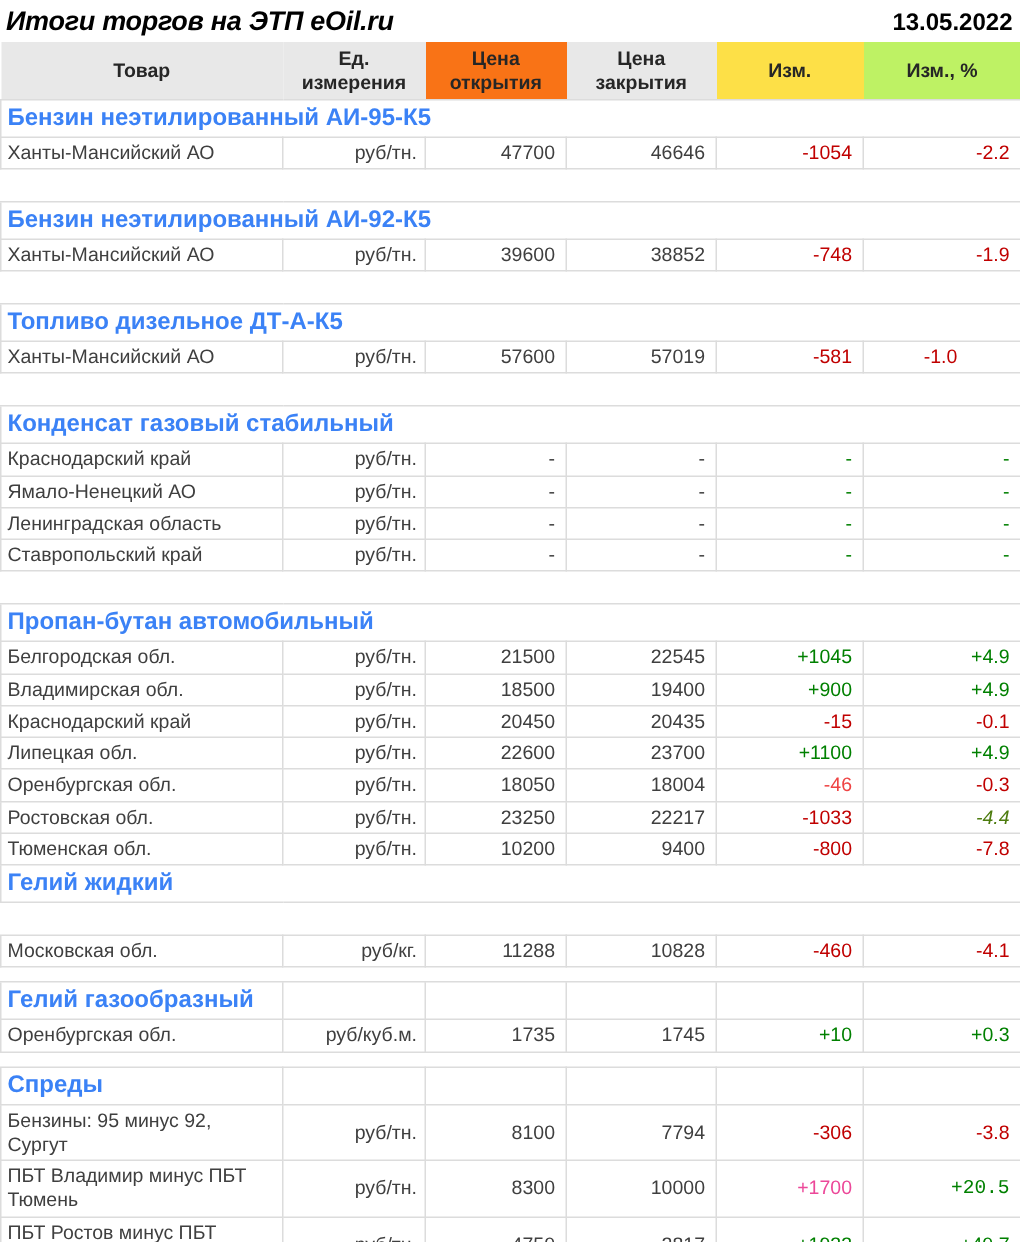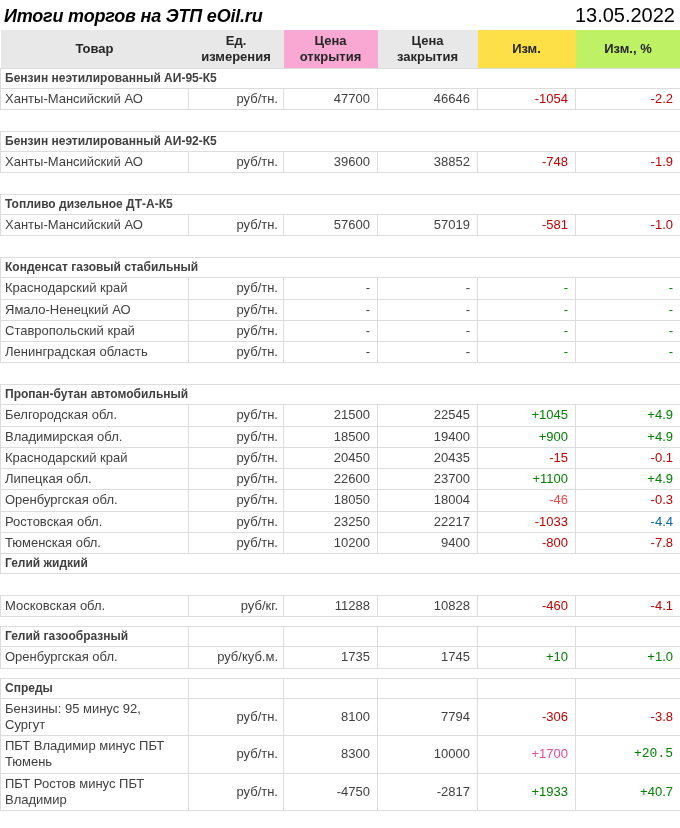--- a/index.html
+++ b/index.html
@@ -9,21 +9,21 @@
     background:#ffffff;
     font-family:"Liberation Sans", sans-serif;
     display:flex; flex-direction:column;
     overflow:hidden;
   }
   .titlebar {
     display:flex; justify-content:space-between; align-items:flex-end;
     padding:4px 5px 3px 4px;
   }
   .page-title { font-size:18px; font-weight:bold; color:#000; letter-spacing:-0.2px;font-style:italic; }
-  .report-date { font-size:20px; font-weight:normal; color:#000; }
+  .report-date { font-size:16px; font-weight:bold; color:#000; }
 
   table.report {
     width:680px; border-collapse:collapse; table-layout:fixed;
   }
   thead th {
     background:#e8e8e8;
     font-size:13px; font-weight:bold; color:#262626;
     text-align:center; vertical-align:middle;
     height:38px; padding:2px 4px;
     border:none;
@@ -36,21 +36,21 @@
     height:20px;
     vertical-align:middle;
     line-height:1.25;
     overflow:hidden;
   }
   td.product { text-align:left; padding-left:4px; }
   td.unit    { text-align:right; }
   td.num     { text-align:right; padding-right:7px; }
 
   tr.section-title-row td {
-    font-size:12px; font-weight:bold; color:#404040;
+    font-size:16px; font-weight:bold; color:#3b82f6;
     text-align:left; padding-left:4px;
     background:#fff;
     height:20px;
   }
   tr.spacer td, tr.gap td {
     border-left:none; border-right:none;
     background:#fff;
     padding:0;
   }
   tr.spacer.normal td { height:22px; }
@@ -72,21 +72,21 @@
         <col style="width: 95px;">
         <col style="width: 94px;">
         <col style="width: 100px;">
         <col style="width: 98px;">
         <col style="width: 105px;">
       </colgroup>
       <thead>
         <tr>
           <th style="background: rgb(232, 232, 232);">Товар</th>
           <th style="background: rgb(232, 232, 232);">Ед. измерения</th>
-          <th style="background: #f9a8d4;">Цена открытия</th>
+          <th style="background: #f97316;">Цена открытия</th>
           <th style="background: rgb(232, 232, 232);">Цена закрытия</th>
           <th style="background: #fde047;">Изм.</th>
           <th style="background: #bef264;">Изм., %</th>
         </tr>
       </thead>
       <tbody>
         <tr class="section-title-row">
           <td colspan="6">Бензин неэтилированный АИ-95-К5</td>
         </tr>
         <tr>
@@ -116,21 +116,21 @@
         </tr>
         <tr class="section-title-row">
           <td colspan="6">Топливо дизельное ДТ-А-К5</td>
         </tr>
         <tr>
           <td class="product">Ханты-Мансийский АО</td>
           <td class="unit">руб/тн.</td>
           <td class="num">57600</td>
           <td class="num">57019</td>
           <td class="num" style="color: rgb(192, 0, 0);">-581</td>
-          <td class="num" style="color: rgb(192, 0, 0);">-1.0</td>
+          <td class="num" style="color: rgb(192, 0, 0); text-align: center;">-1.0</td>
         </tr>
         <tr class="spacer normal">
           <td colspan="6"></td>
         </tr>
         <tr class="section-title-row">
           <td colspan="6">Конденсат газовый стабильный</td>
         </tr>
         <tr>
           <td class="product">Краснодарский край</td>
           <td class="unit">руб/тн.</td>
@@ -141,29 +141,29 @@
         </tr>
         <tr>
           <td class="product">Ямало-Ненецкий АО</td>
           <td class="unit">руб/тн.</td>
           <td class="num">-</td>
           <td class="num">-</td>
           <td class="num" style="color: rgb(0, 128, 0);">-</td>
           <td class="num" style="color: rgb(0, 128, 0);">-</td>
         </tr>
         <tr>
+          <td class="product">Ленинградская область</td>
+          <td class="unit">руб/тн.</td>
+          <td class="num">-</td>
+          <td class="num">-</td>
+          <td class="num" style="color: rgb(0, 128, 0);">-</td>
+          <td class="num" style="color: rgb(0, 128, 0);">-</td>
+        </tr>
+        <tr>
           <td class="product">Ставропольский край</td>
-          <td class="unit">руб/тн.</td>
-          <td class="num">-</td>
-          <td class="num">-</td>
-          <td class="num" style="color: rgb(0, 128, 0);">-</td>
-          <td class="num" style="color: rgb(0, 128, 0);">-</td>
-        </tr>
-        <tr>
-          <td class="product">Ленинградская область</td>
           <td class="unit">руб/тн.</td>
           <td class="num">-</td>
           <td class="num">-</td>
           <td class="num" style="color: rgb(0, 128, 0);">-</td>
           <td class="num" style="color: rgb(0, 128, 0);">-</td>
         </tr>
         <tr class="spacer normal">
           <td colspan="6"></td>
         </tr>
         <tr class="section-title-row">
@@ -208,21 +208,21 @@
           <td class="num">18004</td>
           <td class="num" style="color: #ef4444;">-46</td>
           <td class="num" style="color: rgb(192, 0, 0);">-0.3</td>
         </tr>
         <tr>
           <td class="product">Ростовская обл.</td>
           <td class="unit">руб/тн.</td>
           <td class="num">23250</td>
           <td class="num">22217</td>
           <td class="num" style="color: rgb(192, 0, 0);">-1033</td>
-          <td class="num" style="color: #0369a1;">-4.4</td>
+          <td class="num" style="color: #4d7c0f; font-style: italic;">-4.4</td>
         </tr>
         <tr>
           <td class="product">Тюменская обл.</td>
           <td class="unit">руб/тн.</td>
           <td class="num">10200</td>
           <td class="num">9400</td>
           <td class="num" style="color: rgb(192, 0, 0);">-800</td>
           <td class="num" style="color: rgb(192, 0, 0);">-7.8</td>
         </tr>
         <tr class="section-title-row">
@@ -249,21 +249,21 @@
           <td></td>
           <td></td>
           <td></td>
         </tr>
         <tr>
           <td class="product">Оренбургская обл.</td>
           <td class="unit">руб/куб.м.</td>
           <td class="num">1735</td>
           <td class="num">1745</td>
           <td class="num" style="color: rgb(0, 128, 0);">+10</td>
-          <td class="num" style="color: rgb(0, 128, 0);">+1.0</td>
+          <td class="num" style="color: rgb(0, 128, 0);">+0.3</td>
         </tr>
         <tr class="spacer small">
           <td colspan="6"></td>
         </tr>
         <tr class="section-title-row">
           <td>Спреды</td>
           <td></td>
           <td></td>
           <td></td>
           <td></td>

